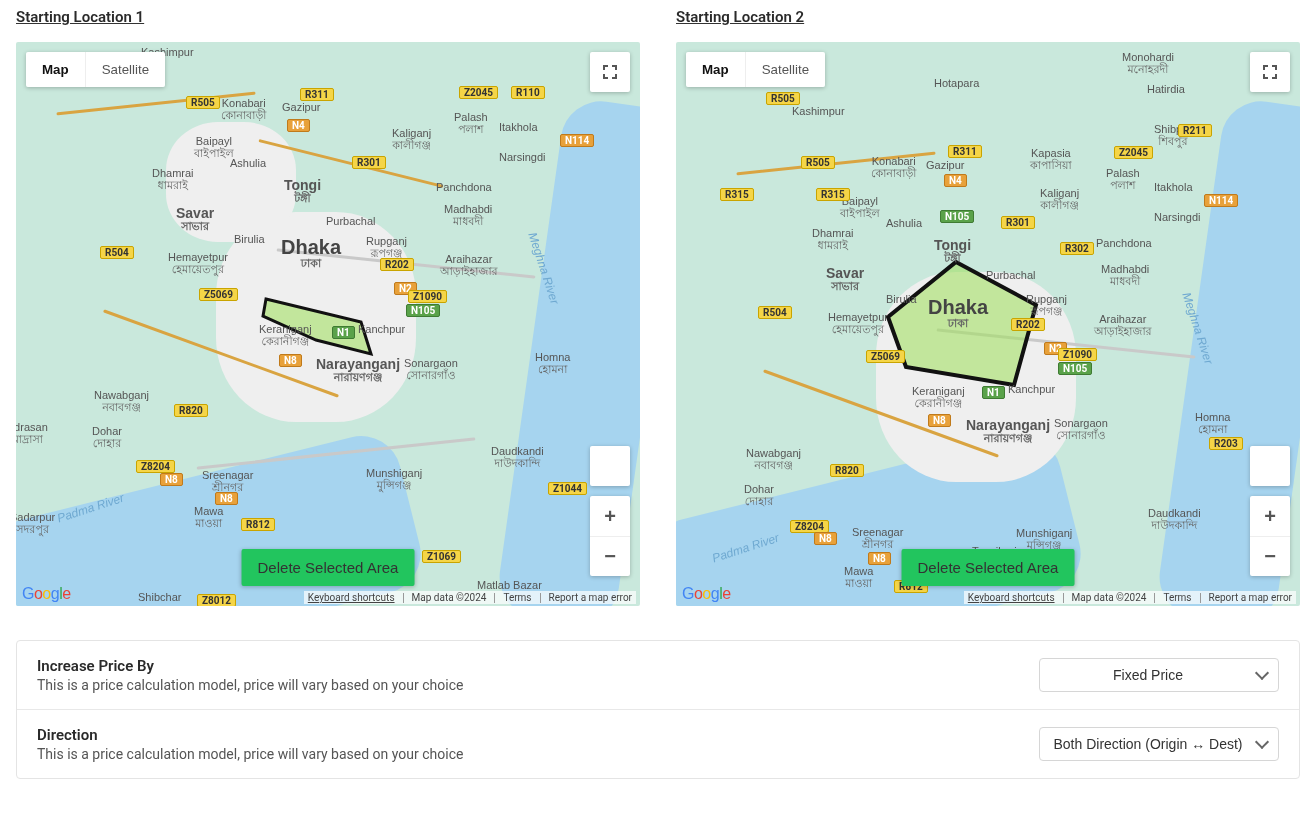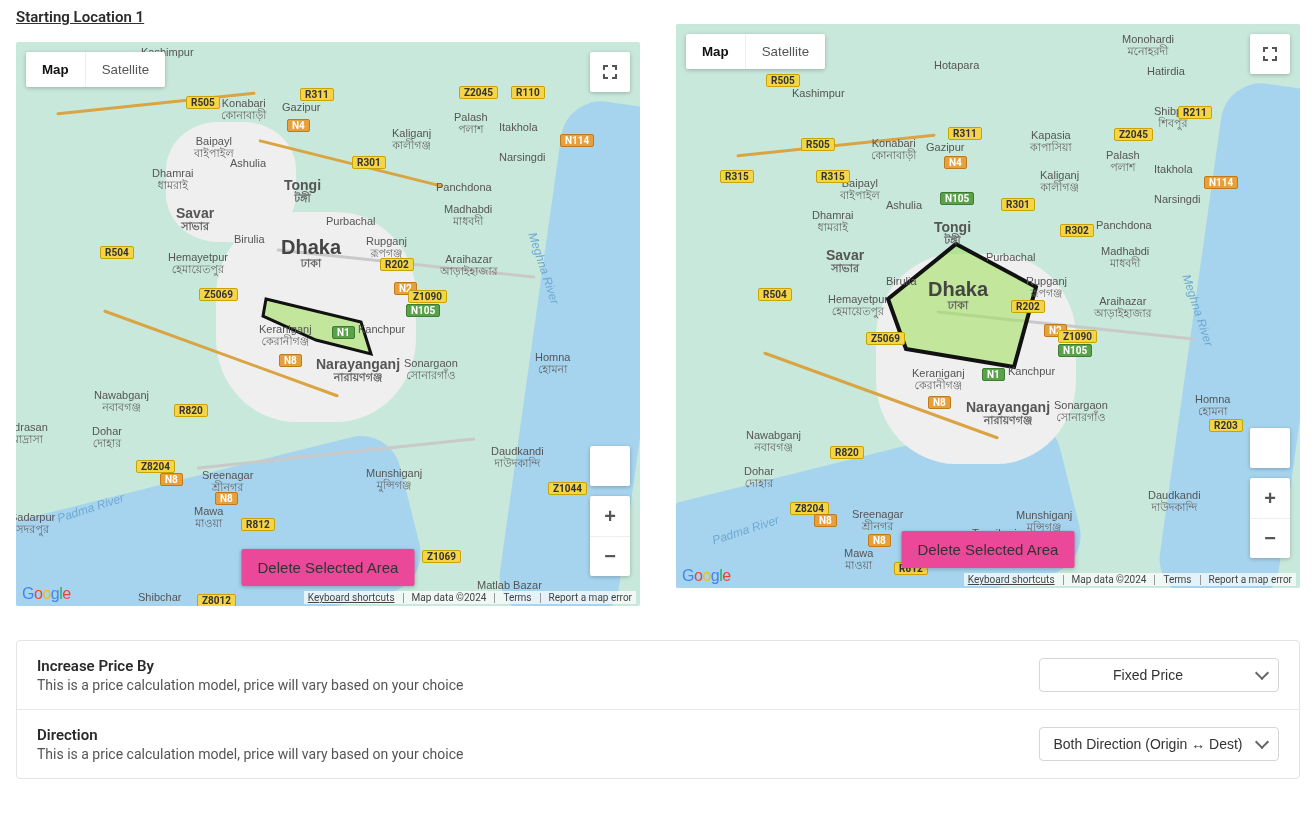--- a/index.html
+++ b/index.html
@@ -95,21 +95,21 @@
     bottom: 120px;
     width:40px;height:40px;background:#fff;
     box-shadow:0 1px 4px rgba(0,0,0,0.25);
     border-radius:2px;
   }
   .delete-btn {
     position: absolute;
     bottom: 20px;
     left: 50%;
     transform: translateX(-50%);
-    background: #ec4899;
+    background: #22c55e;
     padding: 10px 16px;
     border-radius: 2px;
     box-shadow: 0 1px 4px rgba(0,0,0,0.25);
     font-size: 15px;
     color: #333;
     cursor: pointer;
     border:none;
   }
   .map-attrib {
     position:absolute;
@@ -386,20 +386,21 @@
           <span>Map data ©2024</span>
           <span class="sep"></span>
           <span>Terms</span>
           <span class="sep"></span>
           <span>Report a map error</span>
         </div>
       </div>
     </div>
 
     <div class="col">
+      <label class="field-label">Starting Location 2</label>
 
       <div class="map-box">
         <div class="map-canvas">
           <div class="river" style="left:-20px; bottom:-30px; width:420px; height:160px; transform:rotate(-14deg); border-radius:40px;"></div>
           <div class="river" style="right:-10px; top:60px; width:120px; height:520px; transform:rotate(8deg); border-radius:40px;"></div>
           <div class="urban" style="left:200px; top:230px; width:200px; height:210px;"></div>
 
           <div class="road" style="left:60px; top:120px; width:200px; transform:rotate(-6deg);"></div>
           <div class="road gray" style="left:260px; top:300px; width:260px; transform:rotate(6deg);"></div>
           <div class="road" style="left:80px; top:370px; width:250px; transform:rotate(20deg);"></div>

